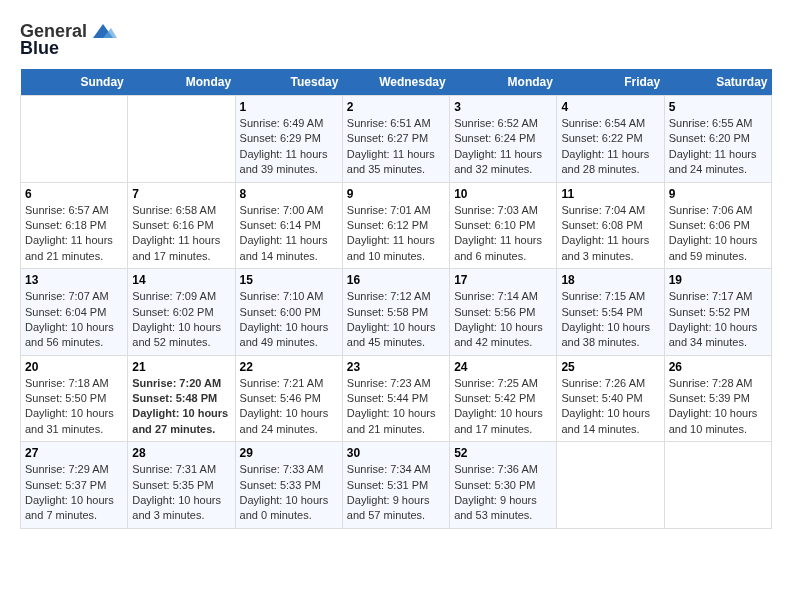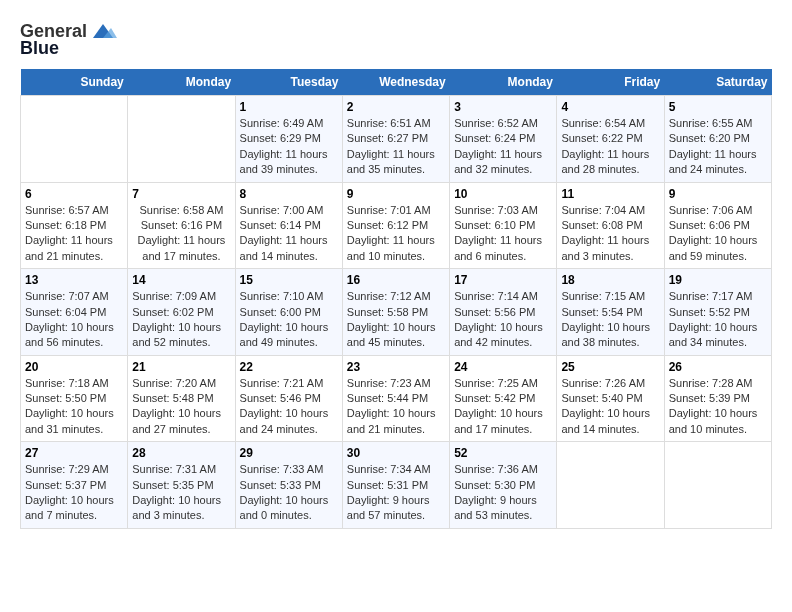--- a/index.html
+++ b/index.html
@@ -146,21 +146,21 @@
       </tr>
       <tr>
         <td>
           <span class="day-number">6</span>
           <div class="day-info" style="white-space: pre-line;">Sunrise: 6:57 AM
 Sunset: 6:18 PM
 Daylight: 11 hours and 21 minutes.</div>
         </td>
         <td>
           <span class="day-number">7</span>
-          <div class="day-info" style="white-space: pre-line; text-align: center;">Sunrise: 6:58 AM
+          <div class="day-info" style="white-space: pre-line;">Sunrise: 6:58 AM
 Sunset: 6:16 PM
 Daylight: 11 hours and 17 minutes.</div>
         </td>
         <td>
           <span class="day-number">8</span>
           <div class="day-info" style="white-space: pre-line;">Sunrise: 7:00 AM
 Sunset: 6:14 PM
 Daylight: 11 hours and 14 minutes.</div>
         </td>
         <td>
@@ -234,21 +234,21 @@
       </tr>
       <tr>
         <td>
           <span class="day-number">20</span>
           <div class="day-info" style="white-space: pre-line;">Sunrise: 7:18 AM
 Sunset: 5:50 PM
 Daylight: 10 hours and 31 minutes.</div>
         </td>
         <td>
           <span class="day-number">21</span>
-          <div class="day-info" style="white-space: pre-line;">Sunrise: 7:20 AM
+          <div class="day-info" style="white-space: pre-line; font-weight: bold;">Sunrise: 7:20 AM
 Sunset: 5:48 PM
 Daylight: 10 hours and 27 minutes.</div>
         </td>
         <td>
           <span class="day-number">22</span>
           <div class="day-info" style="white-space: pre-line;">Sunrise: 7:21 AM
 Sunset: 5:46 PM
 Daylight: 10 hours and 24 minutes.</div>
         </td>
         <td>

